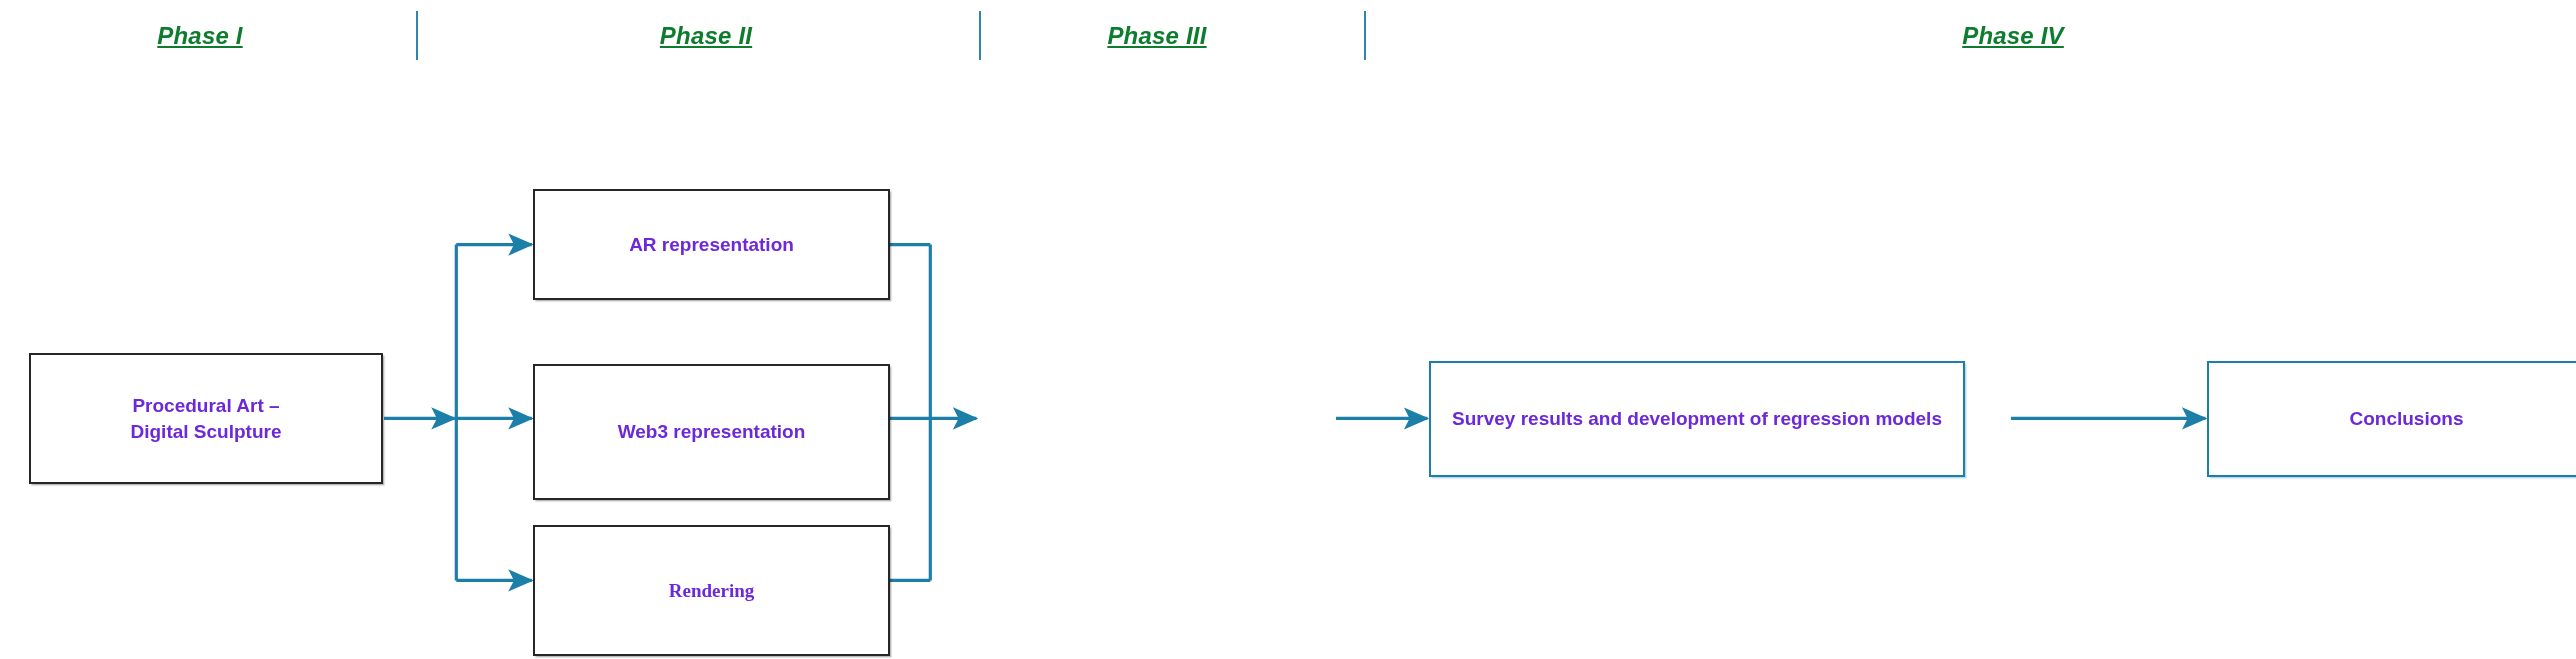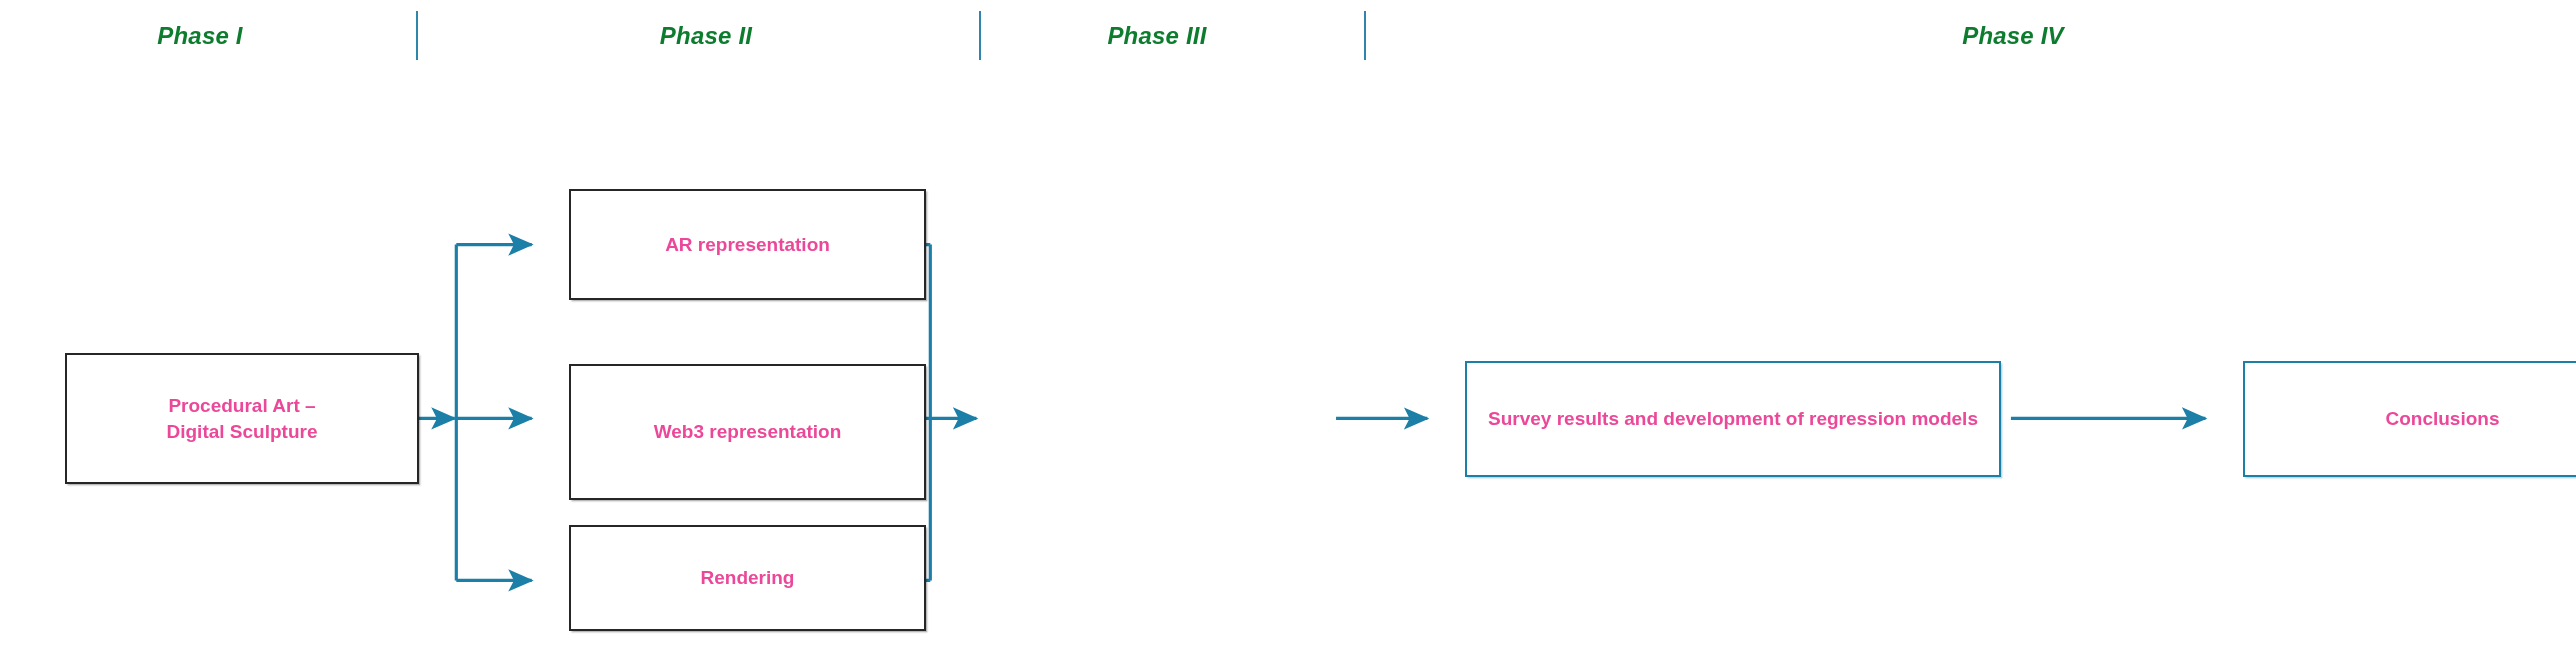--- a/index.html
+++ b/index.html
@@ -15,20 +15,21 @@
   
   .phase-label{
     position:absolute;
     font-style:italic;
     font-weight:bold;
     font-size:24px;
     color:#0E7C2F;
     white-space:nowrap;
     transform:translateX(-50%);
     letter-spacing:0.2px;
+    text-decoration:underline;
   }
   .phase-divider{
     position:absolute;
     width:2.4px;
     background:#2E86AB;
   }
   
   #wires{
     position:absolute;
     left:0;top:0;
@@ -39,24 +40,23 @@
   .node{
     position:absolute;
     box-sizing:border-box;
     background:#ffffff;
     display:flex;
     align-items:center;
     justify-content:center;
     text-align:center;
     font-weight:bold;
     font-size:19px;
-    color:#ec4899;
+    color:#6d28d9;
     line-height:1.32;
     padding:21px 11px;
-    margin-left:36px;
   }
   .node.dark{
     border:2.4px solid #262626;
     box-shadow:1.6px 2.4px 1.6px rgba(0,0,0,.28);
   }
   .node.blue{
     border:2.4px solid #1B7FA8;
     box-shadow:1.6px 2.4px 1.6px rgba(27,127,168,.30);
   }
   .node .line2{display:block;}
@@ -117,21 +117,21 @@
   </div>
 
   <div class="node dark" style="left:533px;top:189px;width:357px;height:111px;">
     <span>AR representation</span>
   </div>
 
   <div class="node dark" style="left:533px;top:364px;width:357px;height:136px;">
     <span>Web3 representation</span>
   </div>
 
-  <div class="node dark" style="left:533px;top:525px;width:357px;height:106px;">
+  <div class="node dark" style="left:533px;top:525px;width:357px;height:131px;font-family:Liberation Serif, serif;">
     <span>Rendering</span>
   </div>
 
 
   <div class="node blue" style="left:1429px;top:361px;width:536px;height:116px;">
     <span>Survey results and development of regression models</span>
   </div>
 
   <div class="node blue" style="left:2207px;top:361px;width:399px;height:116px;">
     <span>Conclusions</span>

